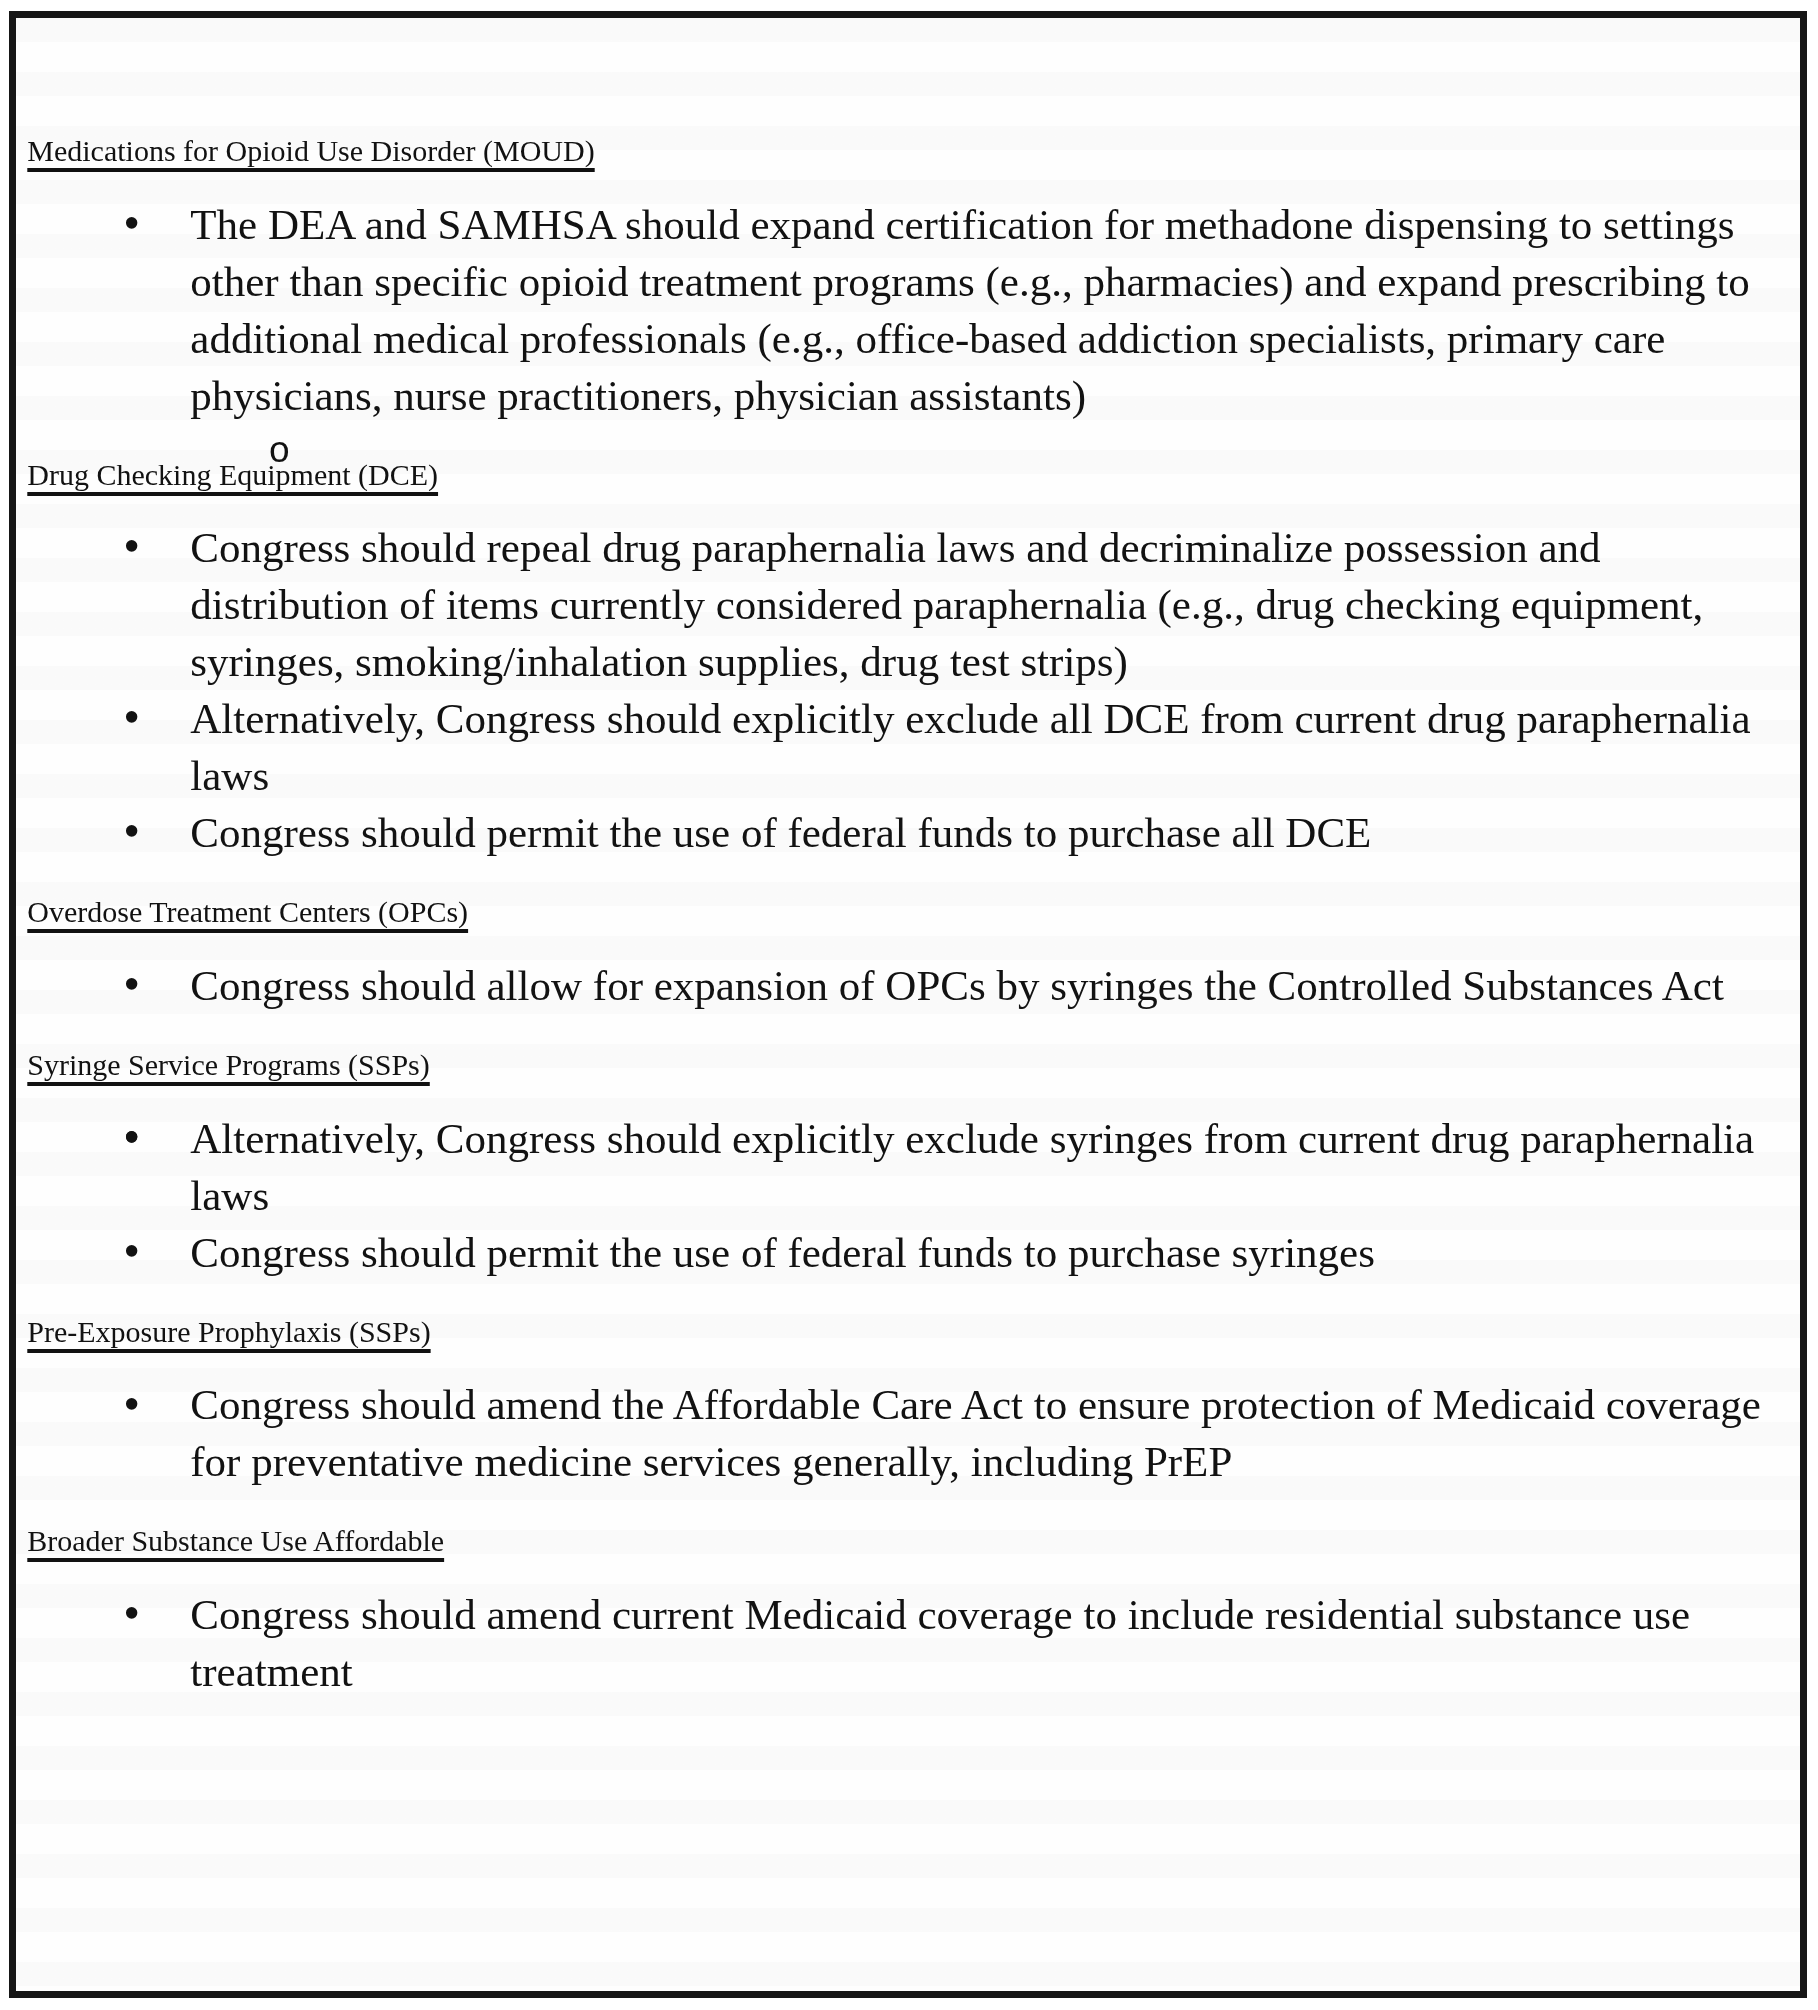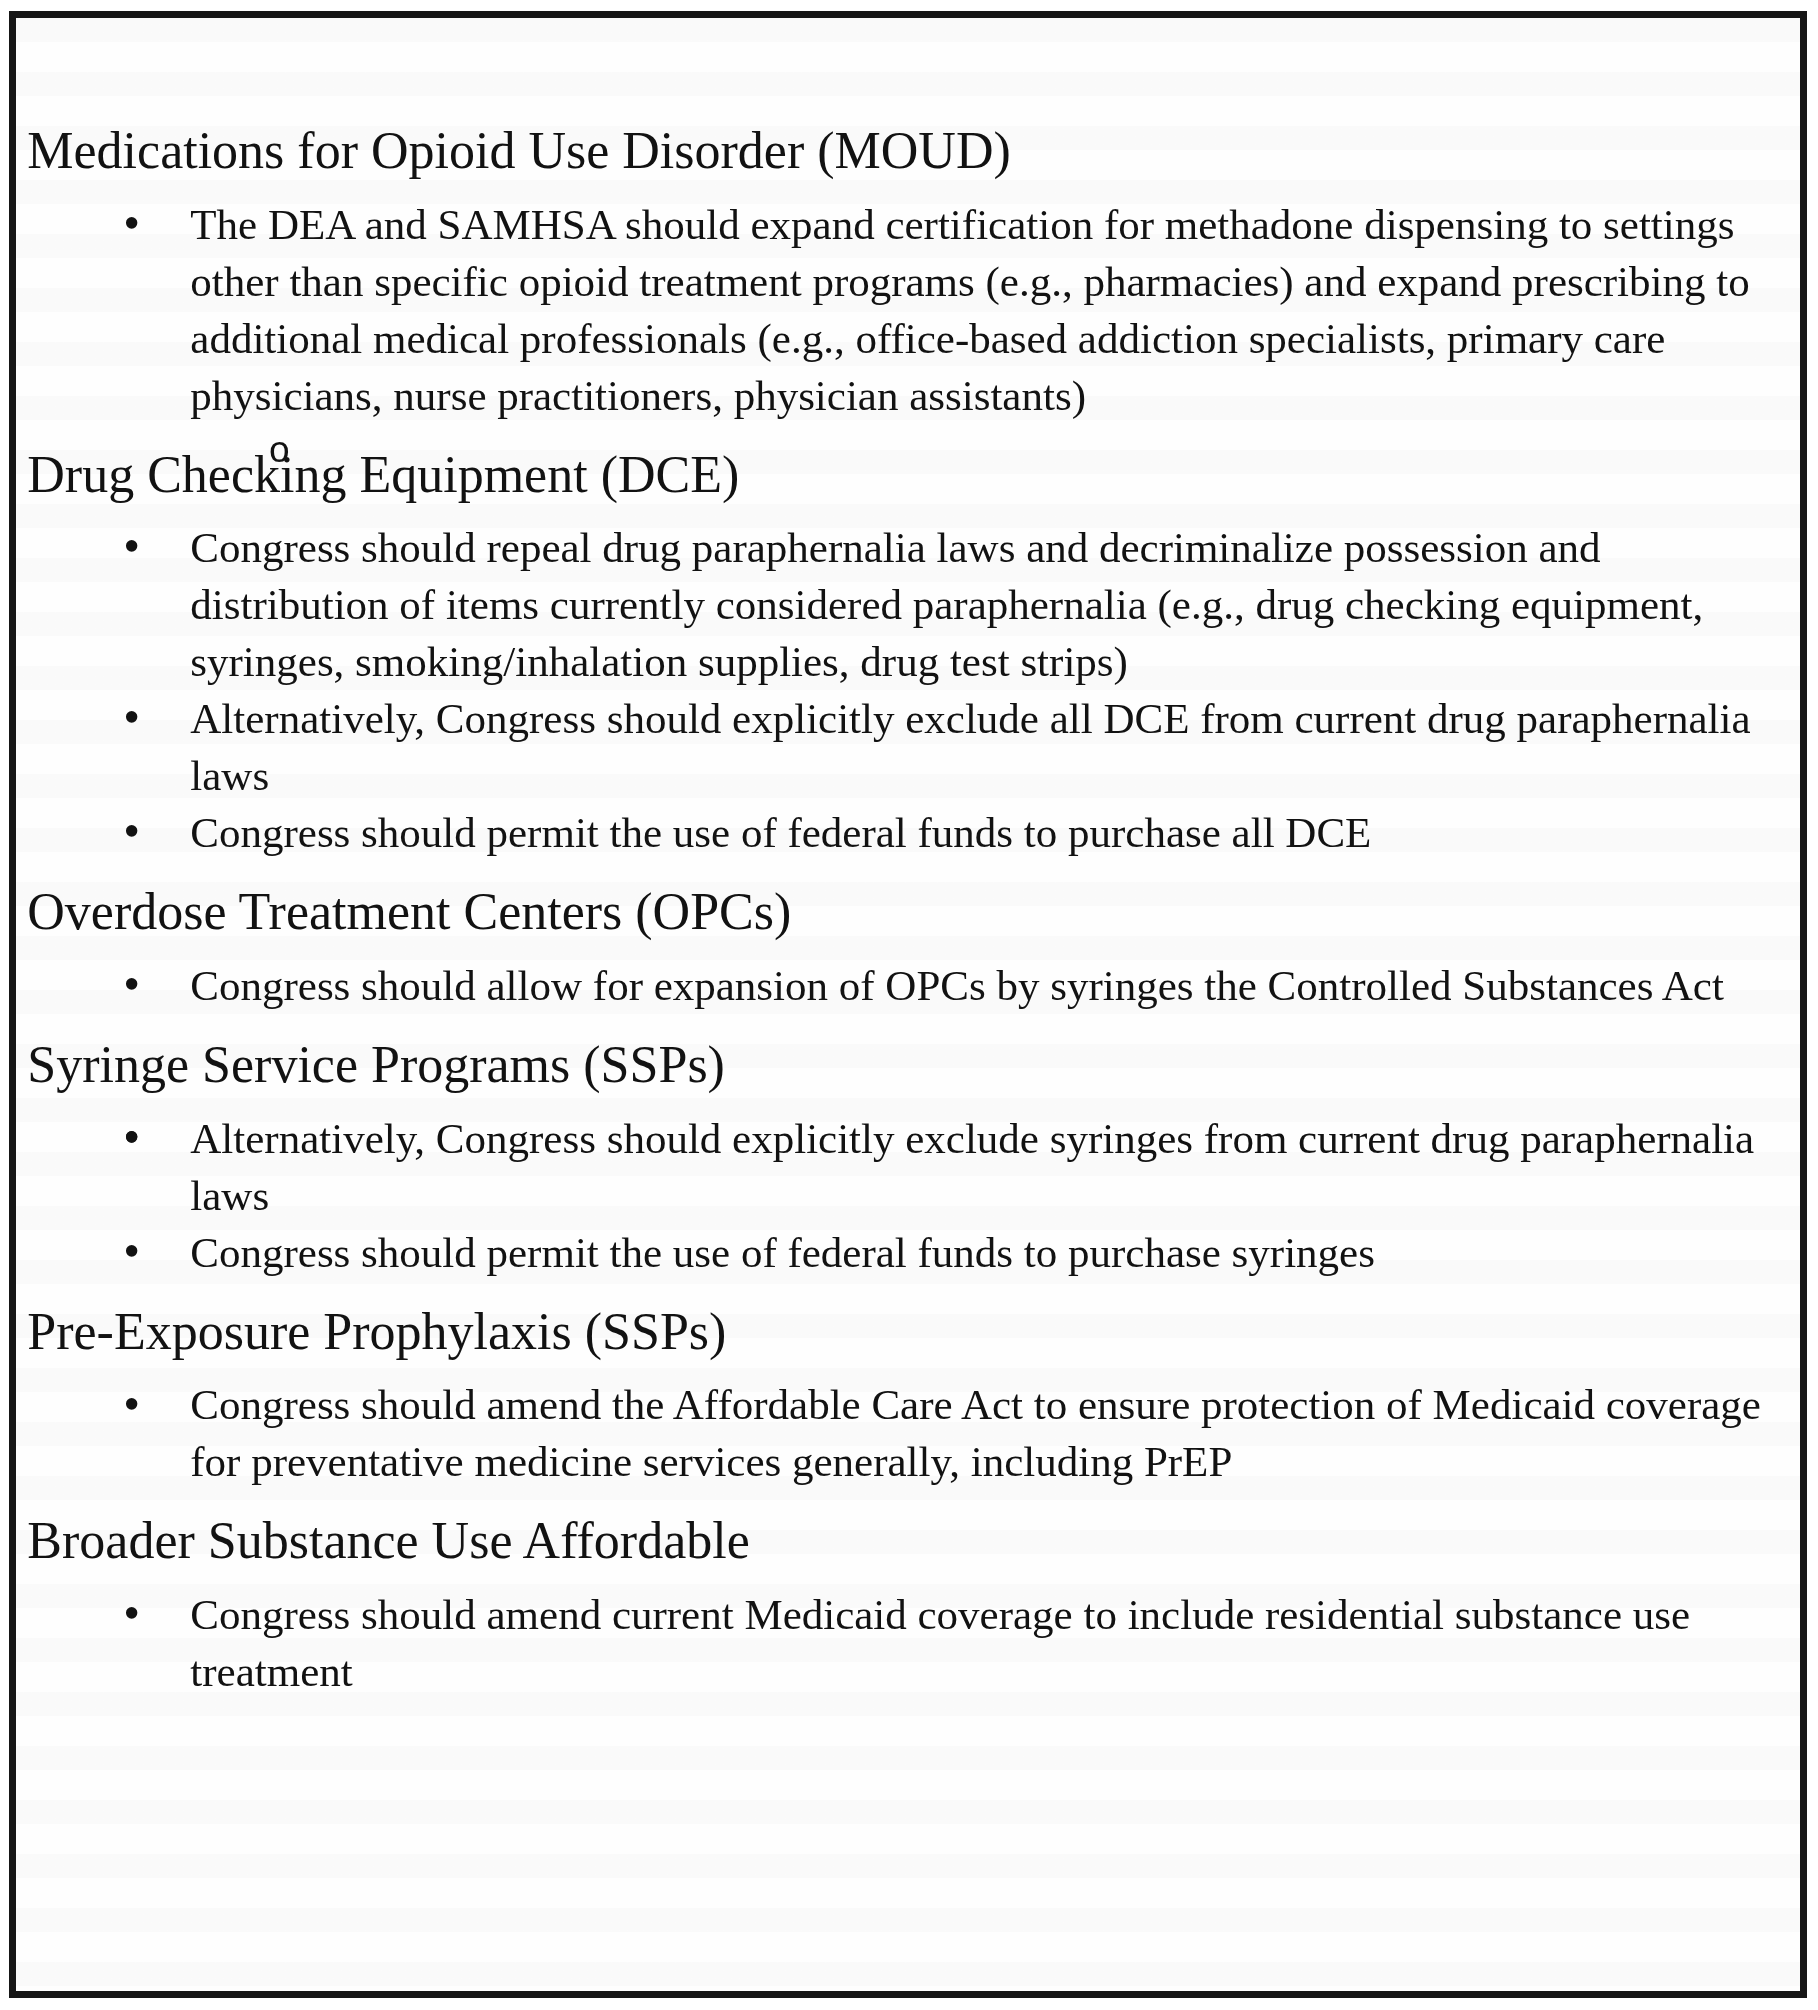--- a/index.html
+++ b/index.html
@@ -32,23 +32,24 @@
     box-sizing: border-box;
     overflow: hidden;
   }
   .content {
     font-size: 43px;
     line-height: 57px;
   }
   .section { margin: 0; }
   .section + .section { margin-top: 12px; }
   h2.heading {
-    font-size: 52px;
+    font-size: 30px;
     font-weight: 400;
     margin: 22px 0 16.7px 0;
+    text-decoration: underline;
     text-decoration-thickness: 3.7px;
     text-underline-offset: 7.4px;
   }
   .section:first-child h2.heading { margin-top: 0; }
   ul.l1, ul.l2 {
     list-style: none;
     margin: 0;
     padding: 0;
   }
   ul.l1 > li {

